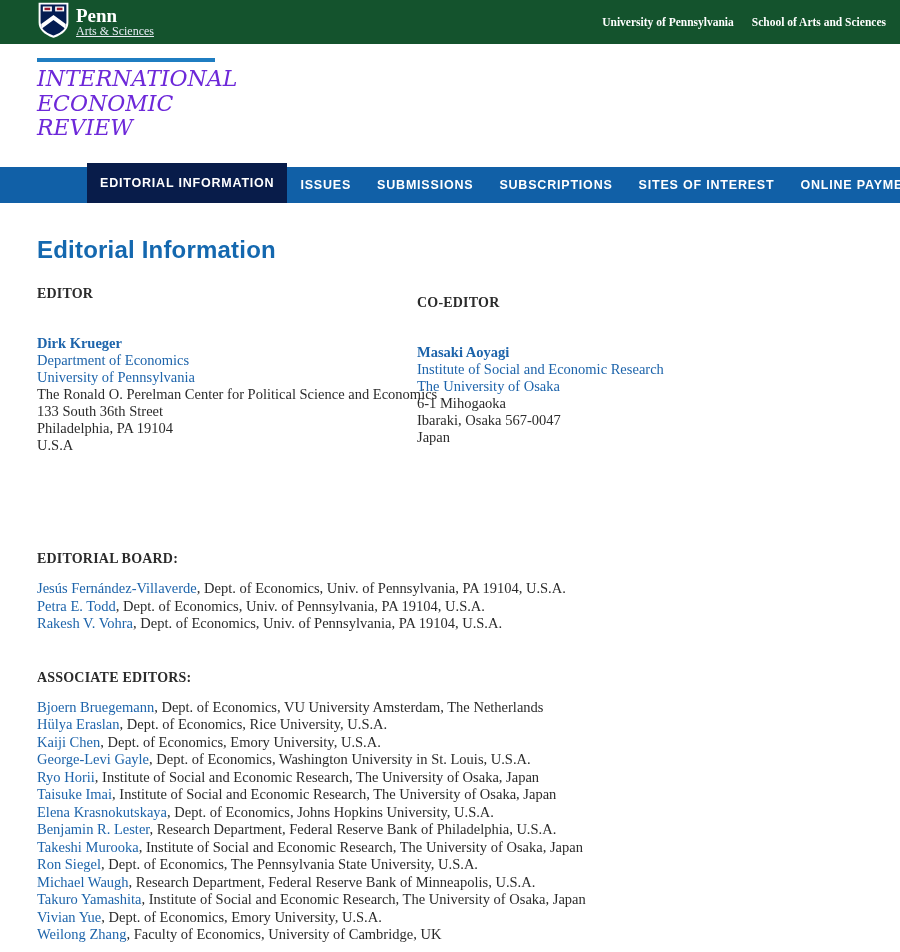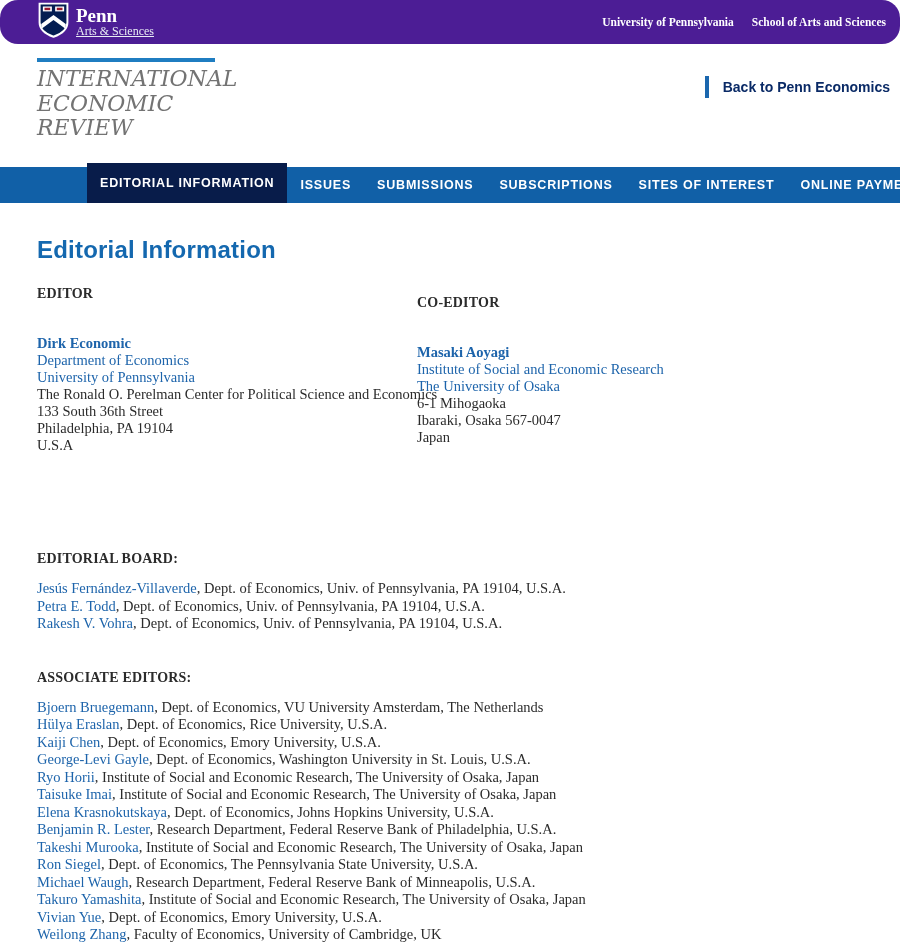--- a/index.html
+++ b/index.html
@@ -1,33 +1,33 @@
 <!DOCTYPE html>
 <html><head>
 <meta charset="utf-8">
 <style>
   * { margin:0; padding:0; box-sizing:border-box; }
   html,body { width:900px; background:#ffffff; }
   body { width:900px; height:952px; overflow:hidden; font-family:"Liberation Serif", serif; }
 
   
-  .topbar { height:44px; background:#4c1d95; display:flex; align-items:center;
-            justify-content:space-between; padding:0 14px 0 37px;border-radius:18px; }
+  .topbar { height:44px; background:#14532d; display:flex; align-items:center;
+            justify-content:space-between; padding:0 14px 0 37px; }
   .logo { display:flex; align-items:center; gap:6px; cursor:pointer; }
   .logo-text .l1 { font:700 19px/19px "Liberation Serif", serif; color:#fff; }
   .logo-text .l2 { font:400 12px/13px "Liberation Serif", serif; color:#e8ecf4;text-decoration:underline; }
   .topbar-links { display:flex; gap:18px; }
   .topbar-links a { font:700 11.5px "Liberation Serif", serif; color:#ffffff;
                     text-decoration:none; }
 
   
   .header { position:relative; height:119px; background:#fff; }
   .masthead { position:absolute; left:37px; top:14px; cursor:pointer; }
   .accent-line { width:178px; height:4px; background:#1f7dc1; margin-bottom:5px; }
-  .journal-title { font:italic 400 22px/24.5px "DejaVu Serif", serif; color:#737373; }
+  .journal-title { font:italic 400 22px/24.5px "DejaVu Serif", serif; color:#6d28d9; }
   .back-link { position:absolute; right:10px; top:32px; display:flex; align-items:center;
                text-decoration:none; }
   .back-bar { width:4px; height:22px; background:#1b67ae; margin-right:14px; }
   .back-text { font:700 14px "Liberation Sans", sans-serif; color:#0a2a66; }
 
   
   .nav-wrap { display:flex; height:40px; padding-left:87px;
               background:linear-gradient(to bottom, #ffffff 0 4px, #1160a7 4px 100%); }
   .nav-item { display:flex; align-items:center; padding:4px 13px 0 13px;
               font:700 12.5px "Liberation Sans", sans-serif; letter-spacing:0.8px;
@@ -83,45 +83,41 @@
 
 <div class="header">
   <div class="masthead">
     <div class="accent-line"></div>
     <div class="journal-title">
       <div>INTERNATIONAL</div>
       <div>ECONOMIC</div>
       <div>REVIEW</div>
     </div>
   </div>
-  <a href="#" class="back-link">
-    <span class="back-bar"></span>
-    <span class="back-text">Back to Penn Economics</span>
-  </a>
 </div>
 
 <div class="nav-wrap">
   <a class="nav-item active">EDITORIAL INFORMATION</a>
   <a class="nav-item">ISSUES</a>
   <a class="nav-item">SUBMISSIONS</a>
   <a class="nav-item">SUBSCRIPTIONS</a>
   <a class="nav-item">SITES OF INTEREST</a>
   <a class="nav-item">ONLINE PAYMENT</a>
 
 </div>
 
 <div class="main">
   <h1 class="page-title">Editorial Information</h1>
 
   <div class="editors-row">
 
     <div class="editor-col">
       <span class="section-label">EDITOR</span>
       <div class="person-block">
-        <a href="#" class="person-name">Dirk Economic</a>
+        <a href="#" class="person-name">Dirk Krueger</a>
         <div>
 
         <a href="#" class="aff-link">Department of Economics</a>
             <a href="#" class="aff-link">University of Pennsylvania</a>
           </div>
         <div>
 
         <div class="addr-line">The Ronald O. Perelman Center for Political Science and Economics</div>
             <div class="addr-line">133 South 36th Street</div>
             <div class="addr-line">Philadelphia, PA 19104</div>

